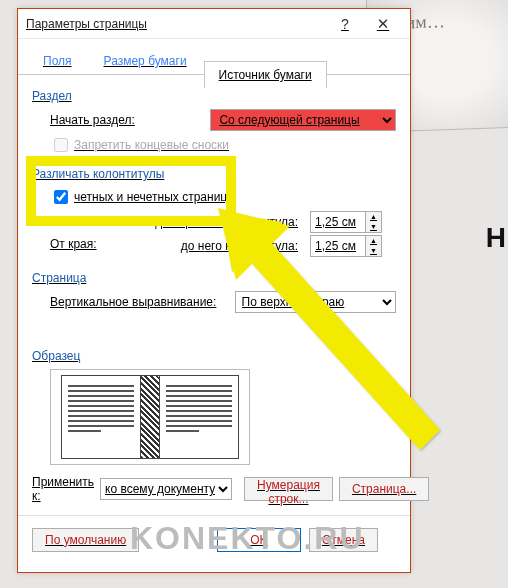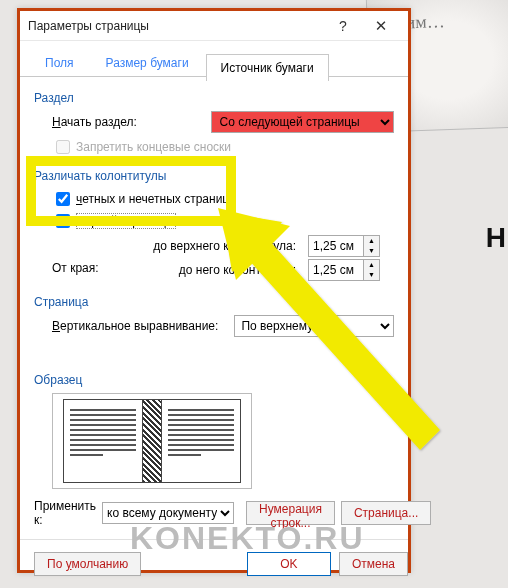--- a/index.html
+++ b/index.html
@@ -5,31 +5,31 @@
   * { box-sizing: border-box; font-family: "Segoe UI", Tahoma, sans-serif; font-size: 12px; }
   body { margin: 0; width: 508px; height: 588px; background: #e8e6e4; position: relative; overflow: hidden; }
   .bg-cursive { position: absolute; right: -20px; top: -10px; width: 160px; height: 140px;
     background: radial-gradient(ellipse at center, #f5f3f1 40%, #dcdad8 100%);
     border: 1px solid #bbb; transform: rotate(-2deg);
     font-family: cursive; color: #777; font-size: 18px; padding: 20px; }
   .big-H { position: absolute; right: 2px; top: 222px; font-size: 28px; font-weight: 900; color: #111; }
   .watermark { position: absolute; left: 130px; top: 520px; font-size: 32px; font-weight: 600;
     color: #bcbcbc; letter-spacing: 2px; pointer-events: none; z-index: 5; }
   .dialog { position: absolute; left: 17px; top: 8px; width: 394px; height: 565px;
-    background: #fff; border: 3px solid #c2410c; box-shadow: 0 0 6px rgba(0,0,0,.15); z-index: 2; }
+    background: #fff; border: 1px solid #c2410c; box-shadow: 0 0 6px rgba(0,0,0,.15); z-index: 2; text-decoration: underline; }
   .titlebar { height: 30px; line-height: 30px; padding: 0 8px; display: flex; align-items: center;
     border-bottom: 1px solid #e8e8e8; }
   .titlebar .title { flex: 1; color: #222; }
   .titlebar .help, .titlebar .close { width: 38px; text-align: center; color: #333; font-size: 14px; }
   .titlebar .close { font-size: 15px; }
   .tabs { display: flex; padding: 8px 10px 0 10px; border-bottom: 1px solid #c8c8c8; }
   .tab { padding: 6px 14px 6px 14px; border: 1px solid transparent; border-bottom: none;
     color: #3b82f6; margin-right: 2px; }
   .tab.active { border-color: #c8c8c8; background: #fff; color: #000;
-    position: relative; top: 5px; }
+    position: relative; top: 14px; }
   .content { padding: 10px 14px 6px 14px; }
   .sec-title { color: #1a5aa8; margin: 4px 0 6px 0; }
   .row { display: flex; align-items: center; margin: 4px 0 4px 18px; }
   .row .label { width: 190px; }
   .underline-char { text-decoration: underline; }
   select.wide { width: 218px; height: 22px; background: #ef4444; border: 1px solid #aaa; padding: 1px 4px; }
   select.short { width: 166px; height: 22px; background: #fff; border: 1px solid #aaa; padding: 1px 2px; }
   .spin { display: inline-flex; border: 1px solid #aaa; height: 22px; }
   .spin input { width: 54px; border: none; padding: 0 4px; height: 20px; }
   .spin .arrows { width: 16px; display: flex; flex-direction: column; border-left: 1px solid #aaa; }
@@ -45,21 +45,21 @@
   .page { width: 80px; height: 84px; border: 1px solid #444; background: #fff; position: relative; padding: 6px 6px; }
   .page .line { height: 2px; background: #555; margin: 3px 0; }
   .page .line.short { width: 50%; }
   .spine { width: 18px; height: 84px;
     background: repeating-linear-gradient(45deg,#333 0 2px,#fff 2px 4px); border-top: 1px solid #444; border-bottom: 1px solid #444; }
   .footer-row { display: flex; align-items: center; padding: 4px 14px 8px 14px; gap: 6px; }
   .btn { height: 24px; padding: 0 12px; background: #f3f3f3; border: 1px solid #adadad; color: #b91c1c; }
   .btn.primary { border: 1px solid #0067c0; background: #fff; width: 84px; }
   .hr { height: 1px; background: #e0e0e0; margin: 4px 0; }
   select.apply { width: 132px; height: 22px; border: 1px solid #aaa; background: #fff; }
-  .footer2 { display: flex; align-items: center; padding: 8px 0 10px 14px; gap: 8px; justify-content: flex-end; }
+  .footer2 { display: flex; align-items: center; padding: 8px 32px 10px 14px; gap: 8px; justify-content: flex-end; }
   .footer2 .left { margin-right: auto; }
   .rt-col { display: flex; align-items: center; gap: 6px; }
   .rt-label { width: 170px; text-align: right; margin-right: 6px; }
   .margin-row { display: flex; justify-content: flex-end; margin: 4px 14px 4px 0; }
 </style>
 </head>
 <body>
 
 <div class="bg-cursive">Paим…</div>
 <div class="big-H">Н</div>
@@ -92,24 +92,20 @@
       <input type="checkbox" disabled="" style="">
       <span>Запретить концевые сноски</span>
     </div>
 
     <div style="height:6px;"></div>
 
     <div class="sec-title">Различать колонтитулы</div>
     <div class="checkbox-row">
       <input type="checkbox" checked="" style="">
       <span><span style="text-decoration:underline">ч</span>етных и нечетных страниц</span>
-    </div>
-    <div class="checkbox-row">
-      <input type="checkbox" checked="" style="">
-      <span style="border:1px dotted #888; padding:0 1px;">первой страницы</span>
     </div>
 
     <div class="margin-row">
       <div class="rt-col">
         <span class="rt-label">до верхнего колонтитула:</span>
         <div class="spin">
           <input value="1,25 см" style="">
           <div class="arrows">
               <div>▲</div>
               <div>▼</div>

